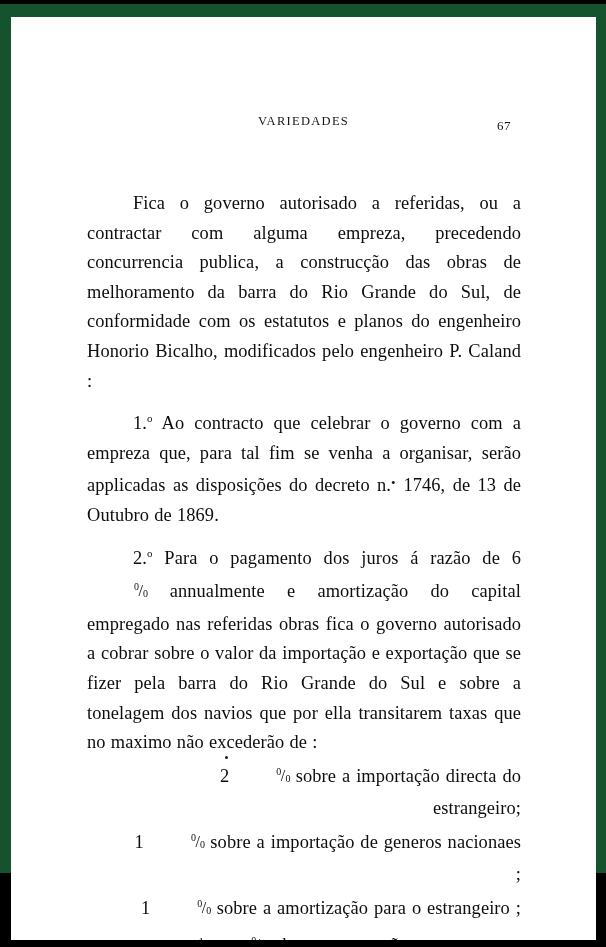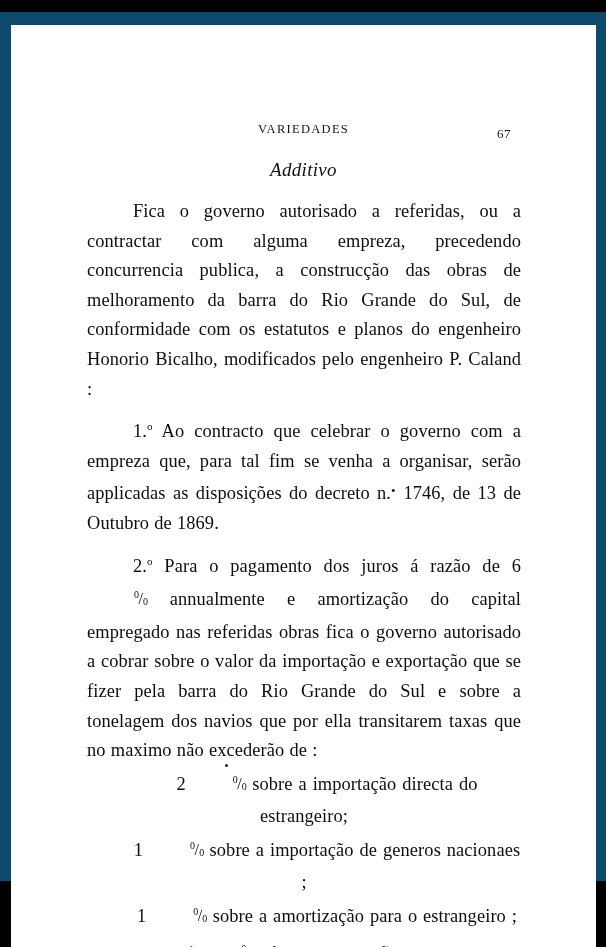--- a/index.html
+++ b/index.html
@@ -10,24 +10,24 @@
   body {
     width: 606px;
     height: 947px;
     overflow: hidden;
     font-family: "Liberation Serif", serif;
   }
 
   
   #scan-frame {
     position: absolute;
-    left: 0; top: 12px;
+    left: 0; top: 4px;
     width: 606px;
     height: 869px;
-    background: #0c4a6e;
+    background: #14532d;
   }
 
   
   #page {
     position: absolute;
     left: 11px;
     top: 13px;
     width: 585px;
     height: 923px;
     background: #ffffff;
@@ -104,21 +104,21 @@
   p.tight {
     margin-top: 0;
   }
 
   
   p.rate {
     margin: 0;
     font-size: 18.4px;
     line-height: 29.6px;
     text-indent: 46px;
-    text-align: center;
+    text-align: right;
     letter-spacing: 0.1px;
     word-spacing: 1.2px;
   }
 
   
   .pct {
     display: inline-block;
     position: relative;
     font-size: 17px;
     top: -1px;
@@ -173,21 +173,20 @@
 <body>
 
 <div id="scan-frame">
   <div id="page">
 
     <div id="running-head">
       <div id="head-title">VARIEDADES</div>
       <div id="page-number"><span class="ofig">67</span></div>
     </div>
 
-    <div id="section-title">Additivo</div>
 
     <div id="body-column">
 
       <p class="para"><span>Fica o governo autorisado a referidas, ou a contractar com alguma empreza, precedendo concurrencia publica, a construcção das obras de melhoramento da barra do Rio Grande do Sul, de conformidade com os estatutos e planos do engenheiro Honorio Bicalho, modificados pelo engenheiro P. Caland :</span></p>
 
       <p class="para gap"><span>1.</span><span class="ord">o</span><span> Ao contracto que celebrar o governo com a empreza que, para tal fim se venha a organisar, serão applicadas as disposições do decreto n.</span><span class="raiseddot">•</span><span> 1746, de 13 de Outubro de 1869.</span></p>
 
       <p class="para gap"><span>2.</span><span class="ord">o</span><span> Para o pagamento dos juros á razão de 6 </span><span class="pct"><sup>0</sup><span class="slash">/</span><sub>0</sub></span><span> annualmente e amortização do capital empregado nas referidas obras fica o governo autorisado a cobrar sobre o valor da importação e exportação que se fizer pela barra do Rio Grande do Sul e sobre a tonelagem dos navios que por ella transitarem taxas que no maximo não excederão de :</span></p>
 
       <p class="rate gap"><span>2</span><span class="pct"><sup>0</sup><span class="slash">/</span><sub>0</sub></span><span> sobre a importação directa do estrangeiro;</span></p>

